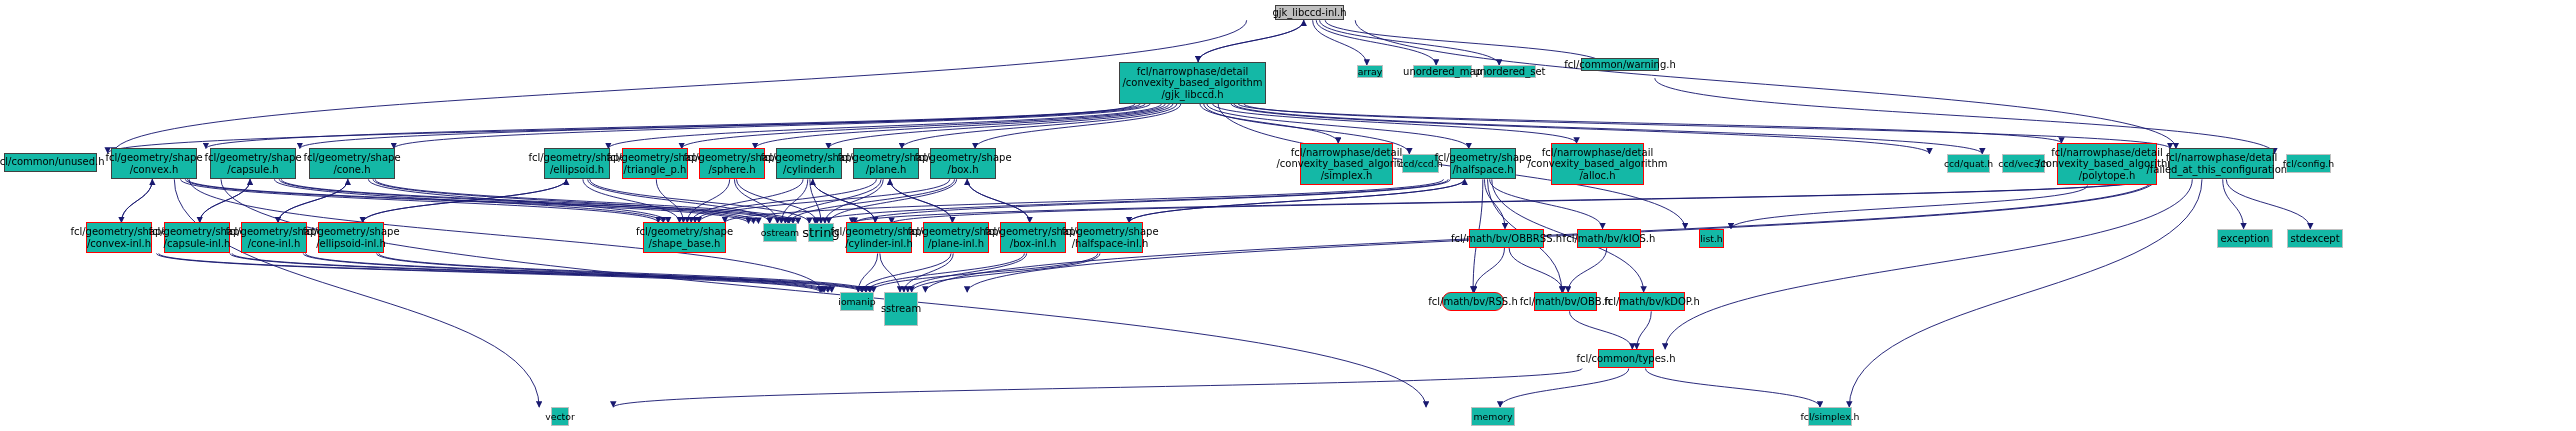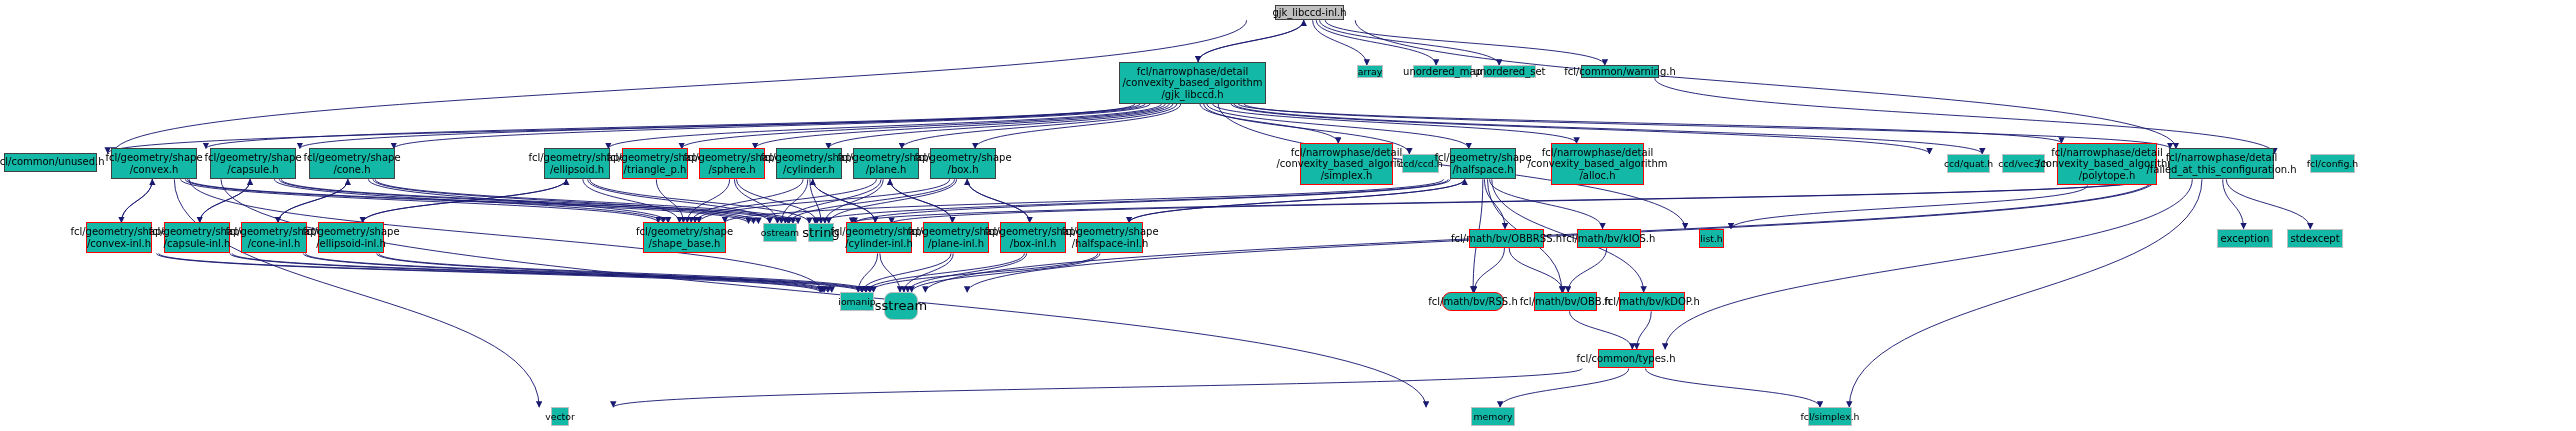--- a/index.html
+++ b/index.html
@@ -138,21 +138,21 @@
 </svg>
 
 <div id="nodes">
     <div class="node k-root" style="left: 1275px; top: 5.4px; width: 69px; height: 14.7px; text-align: right;">gjk_libccd-inl.h</div>
     <div class="node k-doc" style="left: 1119px; top: 62px; width: 147px; height: 42px;">fcl/narrowphase/detail
 /convexity_based_algorithm
 /gjk_libccd.h</div>
     <div class="node k-sys" style="left: 1357px; top: 65px; width: 26px; height: 13px; font-size: 9.3px;">array</div>
     <div class="node k-sys" style="left: 1413px; top: 65px; width: 59px; height: 13px;">unordered_map</div>
     <div class="node k-sys" style="left: 1483px; top: 65px; width: 53px; height: 13px;">unordered_set</div>
-    <div class="node k-doc" style="left: 1581px; top: 65px; width: 78px; height: 13px;">fcl/common/warning.h</div>
+    <div class="node k-doc" style="left: 1581px; top: 58px; width: 78px; height: 13px;">fcl/common/warning.h</div>
     <div class="node k-doc" style="left: 3.9px; top: 153px; width: 93px; height: 18.5px;">fcl/common/unused.h</div>
     <div class="node k-doc" style="left: 111px; top: 148px; width: 86px; height: 31px;">fcl/geometry/shape
 /convex.h</div>
     <div class="node k-doc" style="left: 210px; top: 148px; width: 86px; height: 31px;">fcl/geometry/shape
 /capsule.h</div>
     <div class="node k-doc" style="left: 309px; top: 148px; width: 86px; height: 31px;">fcl/geometry/shape
 /cone.h</div>
     <div class="node k-doc" style="left: 544px; top: 148px; width: 66px; height: 31px;">fcl/geometry/shape
 /ellipsoid.h</div>
     <div class="node k-red" style="left: 622px; top: 148px; width: 66px; height: 31px;">fcl/geometry/shape
@@ -174,21 +174,21 @@
     <div class="node k-red" style="left: 1551px; top: 143px; width: 93px; height: 42px;">fcl/narrowphase/detail
 /convexity_based_algorithm
 /alloc.h</div>
     <div class="node k-sys" style="left: 1947px; top: 154px; width: 43px; height: 19.3px; font-size: 9.3px;">ccd/quat.h</div>
     <div class="node k-sys" style="left: 2002px; top: 154px; width: 43px; height: 19.3px; font-size: 9.3px;">ccd/vec3.h</div>
     <div class="node k-red" style="left: 2057px; top: 143px; width: 100px; height: 42px;">fcl/narrowphase/detail
 /convexity_based_algorithm
 /polytope.h</div>
     <div class="node k-doc" style="left: 2169px; top: 148px; width: 105px; height: 31px;">fcl/narrowphase/detail
 /failed_at_this_configuration.h</div>
-    <div class="node k-sys" style="left: 2286px; top: 154px; width: 45px; height: 19.3px; font-size: 9.3px; margin-left: 24px;">fcl/config.h</div>
+    <div class="node k-sys" style="left: 2286px; top: 154px; width: 45px; height: 19.3px; font-size: 9.3px;">fcl/config.h</div>
     <div class="node k-red" style="left: 86px; top: 222px; width: 66px; height: 31px;">fcl/geometry/shape
 /convex-inl.h</div>
     <div class="node k-red" style="left: 164px; top: 222px; width: 66px; height: 31px;">fcl/geometry/shape
 /capsule-inl.h</div>
     <div class="node k-red" style="left: 241px; top: 222px; width: 66px; height: 31px;">fcl/geometry/shape
 /cone-inl.h</div>
     <div class="node k-red" style="left: 318px; top: 222px; width: 66px; height: 31px;">fcl/geometry/shape
 /ellipsoid-inl.h</div>
     <div class="node k-red" style="left: 643px; top: 222px; width: 83px; height: 31px;">fcl/geometry/shape
 /shape_base.h</div>
@@ -201,21 +201,21 @@
     <div class="node k-red" style="left: 1000px; top: 222px; width: 66px; height: 31px;">fcl/geometry/shape
 /box-inl.h</div>
     <div class="node k-red" style="left: 1077px; top: 222px; width: 66px; height: 31px;">fcl/geometry/shape
 /halfspace-inl.h</div>
     <div class="node k-red" style="left: 1469px; top: 229px; width: 75px; height: 19.3px;">fcl/math/bv/OBBRSS.h</div>
     <div class="node k-red" style="left: 1577px; top: 229px; width: 64px; height: 19.3px;">fcl/math/bv/kIOS.h</div>
     <div class="node k-red" style="left: 1699px; top: 229px; width: 25px; height: 19.3px; font-size: 9.3px;">list.h</div>
     <div class="node k-sys" style="left: 2217px; top: 229px; width: 56px; height: 19.3px;">exception</div>
     <div class="node k-sys" style="left: 2287px; top: 229px; width: 56px; height: 19.3px;">stdexcept</div>
     <div class="node k-sys" style="left: 840px; top: 292px; width: 34px; height: 19.3px; font-size: 9.3px;">iomanip</div>
-    <div class="node k-sys" style="left: 884px; top: 292px; width: 34px; height: 28px; font-size: 13px; border-radius: 8px;">sstream</div>
+    <div class="node k-sys" style="left: 884px; top: 292px; width: 34px; height: 34px; font-size: 10px;">sstream</div>
     <div class="node k-red" style="left: 1442px; top: 292px; width: 62px; height: 19.3px; border-radius: 9px;">fcl/math/bv/RSS.h</div>
     <div class="node k-red" style="left: 1534px; top: 292px; width: 63px; height: 19.3px;">fcl/math/bv/OBB.h</div>
     <div class="node k-red" style="left: 1619px; top: 292px; width: 66px; height: 19.3px;">fcl/math/bv/kDOP.h</div>
     <div class="node k-red" style="left: 1598px; top: 349px; width: 56px; height: 19.3px;">fcl/common/types.h</div>
     <div class="node k-sys" style="left: 551px; top: 407px; width: 18px; height: 19.3px; font-size: 9.3px;">vector</div>
     <div class="node k-sys" style="left: 1471px; top: 407px; width: 44px; height: 19.3px; font-size: 9.3px;">memory</div>
     <div class="node k-sys" style="left: 1808px; top: 407px; width: 44px; height: 19.3px; font-size: 9.3px;">fcl/simplex.h</div>
   </div>
 
 

